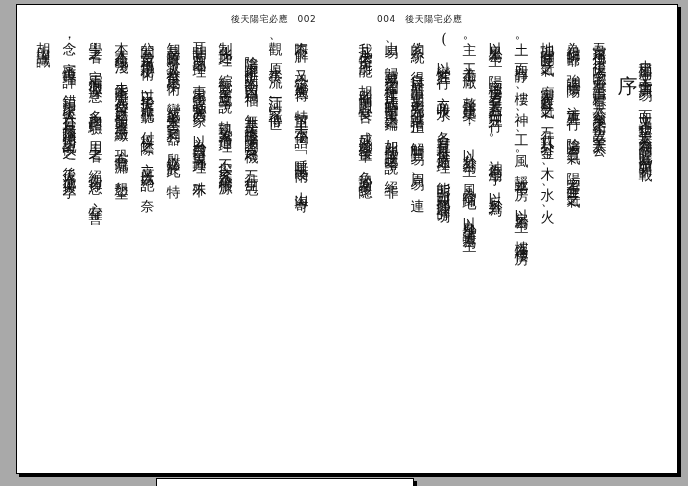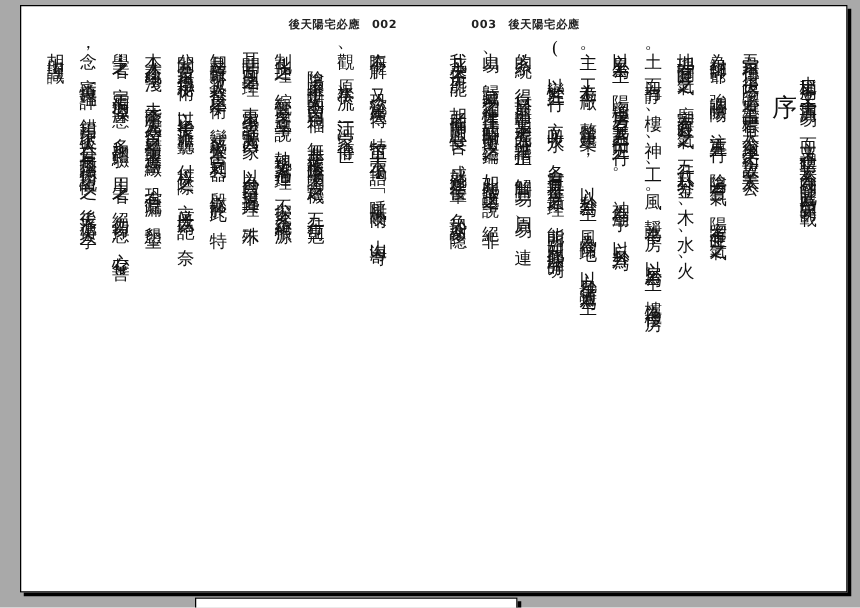--- a/index.html
+++ b/index.html
@@ -8,21 +8,20 @@
     font-family: "DejaVu Serif", "Liberation Serif", serif;
   }
   .spread {
     position:absolute; left:16px; top:4px; width:660px; height:468px;
     background:#ffffff; border:1px solid #000;
     box-shadow: 3px 3px 0 #000;
   }
   .header {
     position:absolute; top:8px; font-size:9px; color:#222; letter-spacing:0.5px;
     font-family: "DejaVu Sans", "Liberation Sans", sans-serif;
-    font-weight: bold;
   }
   .header-left { left:214px; }
   .header-right { left:360px; }
   .col {
     position:absolute; top:26px; writing-mode:vertical-rl; text-orientation:upright;
     font-size:14px; line-height:18px; letter-spacing:3.6px; color:#111; white-space:nowrap;
   }
   .title-col {
     position:absolute; writing-mode:vertical-rl; text-orientation:upright;
     font-size:20px; color:#111;
@@ -30,21 +29,21 @@
   .next-page {
     position:absolute; left:156px; top:478px; width:256px; height:20px;
     background:#fff; border:1px solid #000; box-shadow:3px 3px 0 #000;
   }
 </style>
 </head>
 <body>
 
 <div class="spread">
   <div class="header header-left">後天陽宅必應　002</div>
-  <div class="header header-right">003　後天陽宅必應</div>
+  <div class="header header-right">004　後天陽宅必應</div>
 
   <div class="title-col" style="left:598px; top:54px;">序</div>
   <div class="col" style="left:620px; top:44px;">史稱周文王主演周易，而文王禮聘姜太公為國師此為歷史明載。</div>
   <div class="col" style="left:574px;">吾家祖傳「後天陽宅必應」書中標有「太公蘊奧之術」故奉姜太公</div>
   <div class="col" style="left:548px;">為祖師爺。強調陰陽，注重五行，陰陽有三氣，陽宅有生旺之氣，</div>
   <div class="col" style="left:522px;">地理有關旺之氣，廟宇有殺旺之氣。五行八卦分金、木、水、火、</div>
   <div class="col" style="left:496px;">土。而有靜、樓、神、工、風。靜為平房，以房為主。樓為樓房，</div>
   <div class="col" style="left:470px;">以星為主(陽宅樓房另有元素五行曰五行)。神為廟宇，以反卦為</div>
   <div class="col" style="left:444px;">主。工為工廠(整體建築)，以八卦為主。風為陰地，以九星講通為主</div>
   <div class="col" style="left:418px;">(以變性五行、立向收水)各自有其推算之原理，能明白如此條理分明</div>

